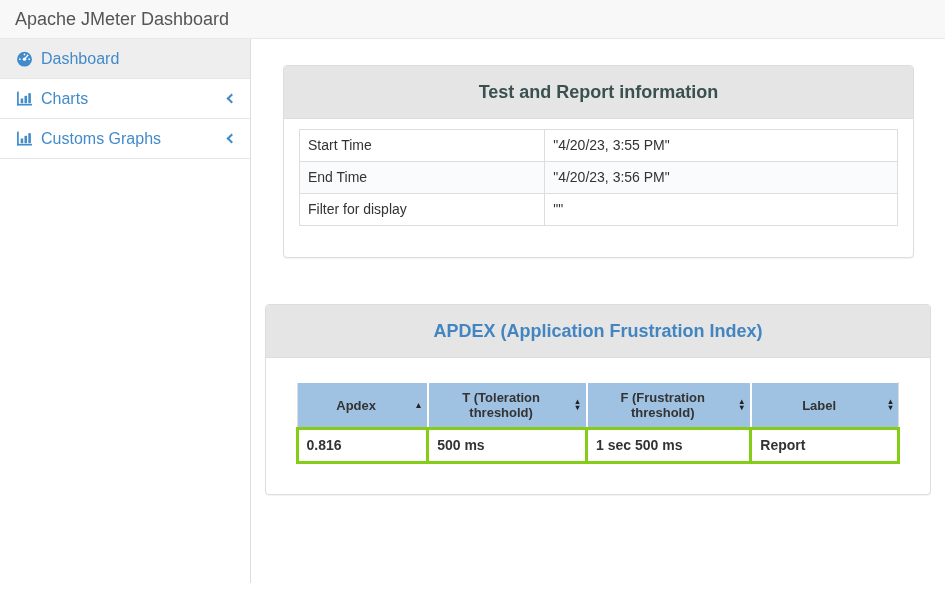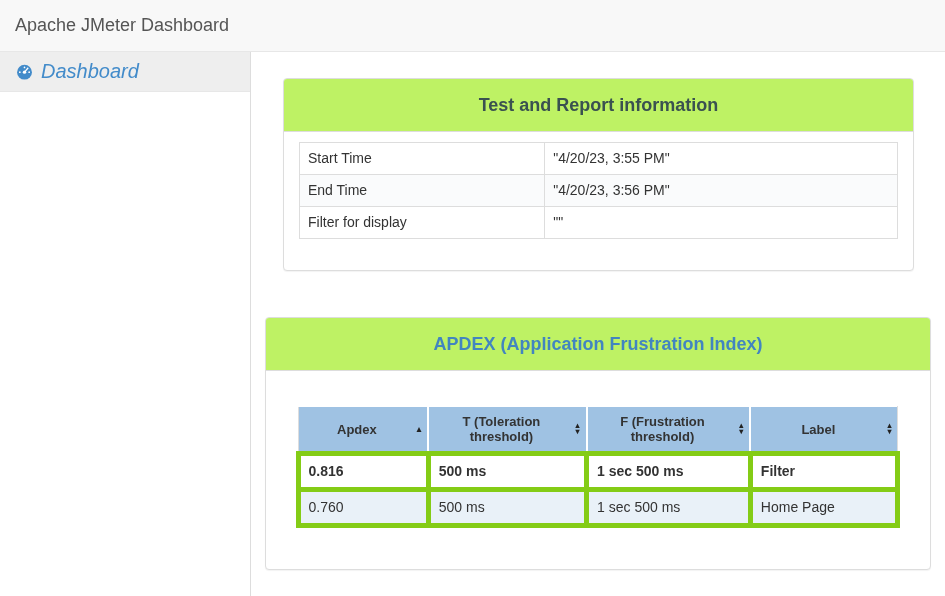--- a/index.html
+++ b/index.html
@@ -7,21 +7,21 @@
   body {
     font-family: "Liberation Sans", sans-serif;
     font-size: 14px;
     color: #333;
     background: #fff;
     overflow: hidden;
   }
 
   
   .navbar {
-    height: 52px;
+    height: 39px;
     background: #f8f8f8;
     border-bottom: 1px solid #e7e7e7;
     display: flex;
     align-items: center;
   }
   .navbar-title {
     font-size: 18px;
     color: #555;
     padding-left: 15px;
   }
@@ -38,40 +38,40 @@
     height: 40px;
     display: flex;
     align-items: center;
     padding: 0 15px 0 16px;
     border-bottom: 1px solid #e7e7e7;
     color: #428bca;
     cursor: pointer;
   }
   .side-item.active { background: #eeeeee; }
   .side-item .icon { width: 17px; height: 17px; margin-right: 8px; display: inline-flex; }
-  .side-label { font-size: 20px; font-style: italic; }
+  .side-label { font-size: 16px; }
   .chevron {
     margin-left: auto;
     width: 7px; height: 7px;
     border-left: 2px solid #428bca;
     border-bottom: 2px solid #428bca;
     transform: rotate(45deg);
   }
 
   .main { flex: 1; background: #fff; }
 
   
   .panel {
     background: #fff;
     border: 1px solid #ddd;
     border-radius: 4px;
     box-shadow: 0 1px 1px rgba(0,0,0,.05);
   }
   .panel-heading {
-    background: #bef264;
+    background: #e5e5e5;
     border-bottom: 1px solid #ddd;
     border-radius: 3px 3px 0 0;
     padding: 15px;
     text-align: center;
   }
   .panel-title { font-size: 18px; font-weight: bold; line-height: 22px; }
   #info-panel  { margin: 26px 31px 0 32px; }
   #info-panel .panel-title { color: #3a5150; }
   #info-panel .panel-body  { padding: 10px 15px 31px; }
   #apdex-panel { margin: 46px 14px 18px 14px; }
@@ -83,21 +83,21 @@
   table.info td {
     border: 1px solid #ddd;
     padding: 8px;
     line-height: 15px;
     font-size: 14px;
   }
   table.info tr:nth-child(even) { background: #fafbfc; }
   table.info td.label-cell { width: 41%; }
 
   
-  table.apdex { width: 95.4%; margin: 11px auto; border-collapse: collapse; }
+  table.apdex { width: 95.4%; margin: 0 auto; border-collapse: collapse; }
   table.apdex th {
     background: #9fc2e3;
     font-size: 13px;
     font-weight: bold;
     color: #333;
     padding: 7px 20px 7px 8px;
     border-right: 2px solid #fff;
     border-top: 1px solid #fff;
     border-bottom: 1px solid #ddd;
     text-align: center;
@@ -113,21 +113,21 @@
     right: 6px; top: 50%;
     transform: translateY(-50%);
     display: inline-flex;
     flex-direction: column;
     color: #222;
     line-height: 6px;
     font-size: 8px;
   }
   .sort-icon.asc { font-size: 9px; line-height: 9px; }
   table.apdex td {
-    border: 5px solid #84cc16;
+    border: 3px solid #84cc16;
     padding: 8px;
     font-size: 14px;
     line-height: 15px;
     background: #fff;
   }
   table.apdex tr.striped td { background: #e9f1f8; }
   table.apdex tr.bold td { font-weight: bold; }
 
   .col-apdex { width: 21.7%; }
   .col-t     { width: 26.4%; }
@@ -151,21 +151,47 @@
           <circle cx="8" cy="8.6" r="1.6" fill="#fff"></circle>
           <rect x="7.4" y="3.2" width="1.2" height="5" fill="#fff" transform="rotate(40 8 8.6)"></rect>
           <circle cx="3.6" cy="8.6" r="0.8" fill="#fff"></circle>
           <circle cx="12.4" cy="8.6" r="0.8" fill="#fff"></circle>
           <circle cx="8" cy="4.2" r="0.8" fill="#fff"></circle>
         </svg>
       </span>
       <span class="side-label">Dashboard</span>
     </div>
 
-
+    <div class="side-item">
+      <span class="icon">
+        <svg viewBox="0 0 16 16" width="17" height="17">
+          <rect x="1" y="1.5" width="1.6" height="13" fill="#428bca"></rect>
+          <rect x="1" y="13" width="14" height="1.6" fill="#428bca"></rect>
+          <rect x="4.4" y="8" width="2.4" height="4.4" fill="#428bca"></rect>
+          <rect x="8" y="5.5" width="2.4" height="6.9" fill="#428bca"></rect>
+          <rect x="11.6" y="3" width="2.4" height="9.4" fill="#428bca"></rect>
+        </svg>
+      </span>
+      <span class="side-label">Charts</span>
+      <span class="chevron"></span>
+    </div>
+
+    <div class="side-item">
+      <span class="icon">
+        <svg viewBox="0 0 16 16" width="17" height="17">
+          <rect x="1" y="1.5" width="1.6" height="13" fill="#428bca"></rect>
+          <rect x="1" y="13" width="14" height="1.6" fill="#428bca"></rect>
+          <rect x="4.4" y="8" width="2.4" height="4.4" fill="#428bca"></rect>
+          <rect x="8" y="5.5" width="2.4" height="6.9" fill="#428bca"></rect>
+          <rect x="11.6" y="3" width="2.4" height="9.4" fill="#428bca"></rect>
+        </svg>
+      </span>
+      <span class="side-label">Customs Graphs</span>
+      <span class="chevron"></span>
+    </div>
 
   </nav>
 
   <main class="main">
 
     <section class="panel" id="info-panel">
       <div class="panel-heading">
         <span class="panel-title">Test and Report information</span>
       </div>
       <div class="panel-body">
@@ -227,27 +253,21 @@
                     <span>▾</span>
                   </span>
               </th>
             </tr>
           </thead>
           <tbody>
             <tr class="bold">
               <td>0.816</td>
               <td>500 ms</td>
               <td>1 sec 500 ms</td>
-              <td>Filter</td>
-            </tr>
-            <tr class="striped">
-              <td>0.760</td>
-              <td>500 ms</td>
-              <td>1 sec 500 ms</td>
-              <td>Home Page</td>
+              <td>Report</td>
             </tr>
           </tbody>
         </table>
       </div>
     </section>
 
   </main>
 </div>
 
 </body></html>

